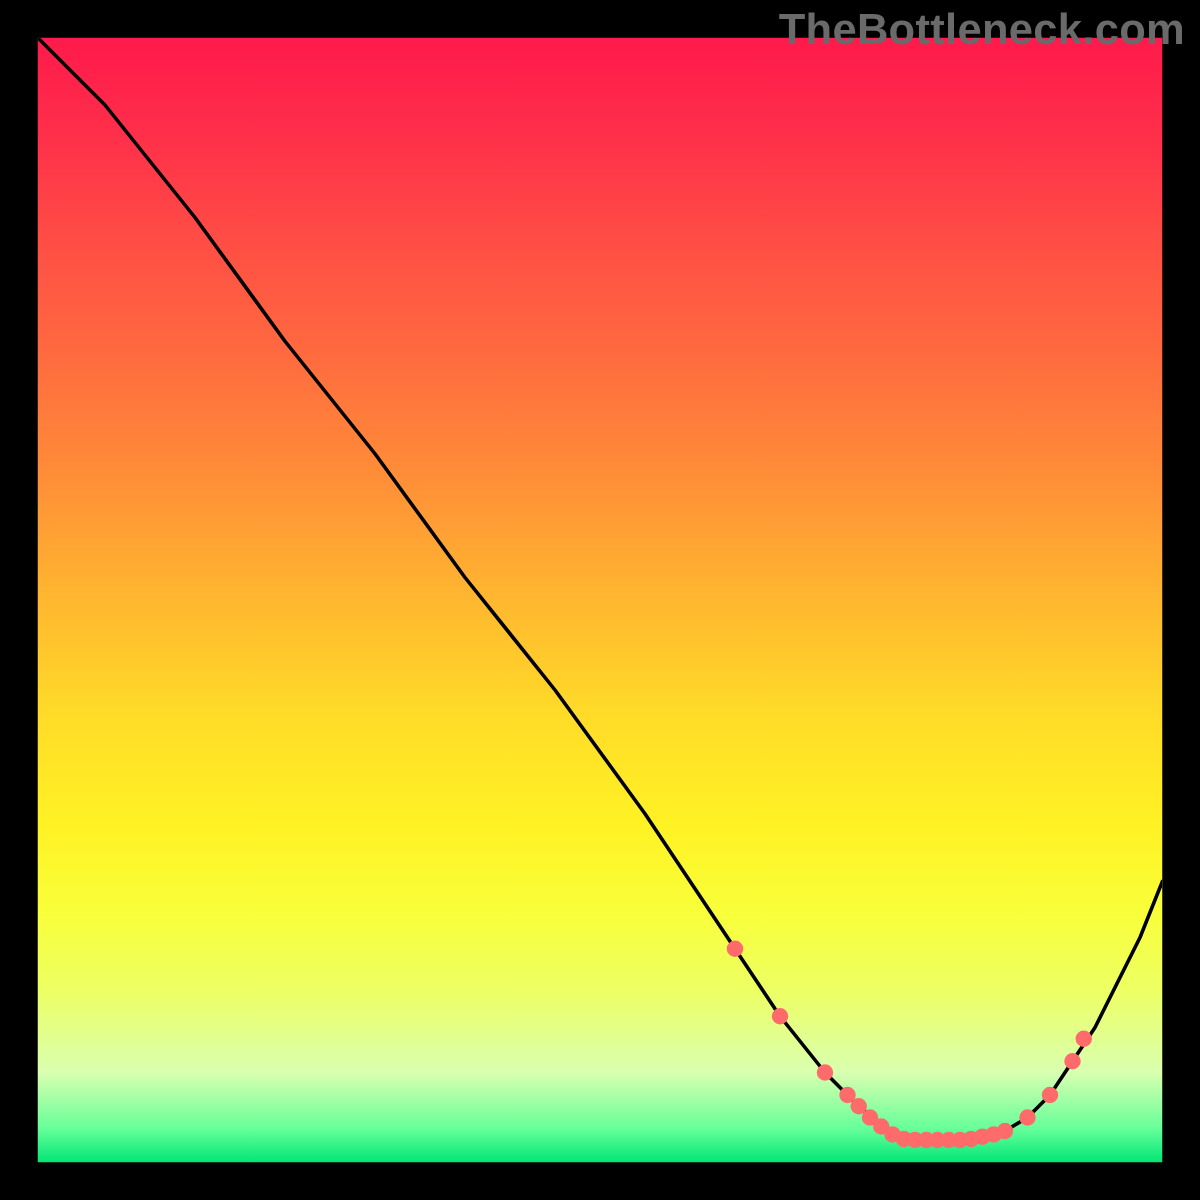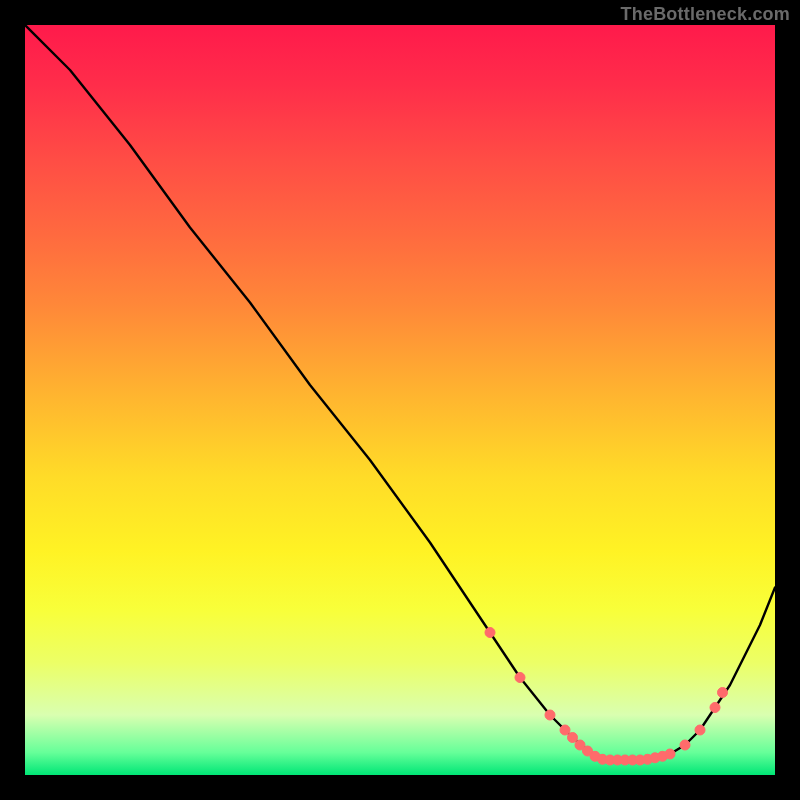--- a/index.html
+++ b/index.html
@@ -15,21 +15,21 @@
     position: relative;
     width: 800px;
     height: 800px;
     background: #000;
   }
   .watermark {
     position: absolute;
     top: 4px;
     right: 10px;
     color: #6a6a6a;
-    font-size: 18px;
+    font-size: 29px;
     font-weight: 600;
     letter-spacing: 0.2px;
     z-index: 5;
   }
   .plot-area {
     position: absolute;
     left: 25px;
     top: 25px;
     width: 750px;
     height: 750px;

